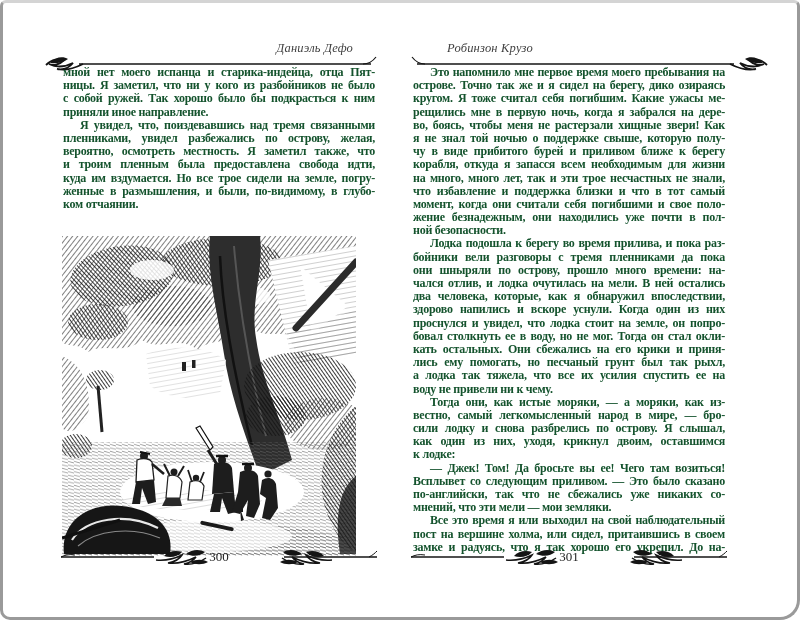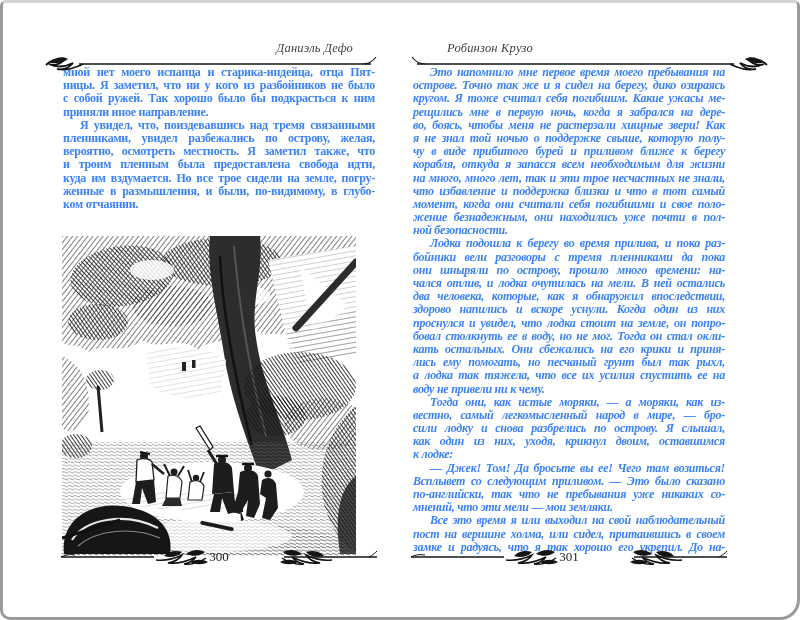--- a/index.html
+++ b/index.html
@@ -22,27 +22,27 @@
     font-style:italic;font-size:12.5px;letter-spacing:.2px;color:#404040;
   }
   .rh-left{left:63px;width:290px;text-align:right;}
   .rh-right{left:447px;}
   .head-rule{position:absolute;top:55px;height:16px;}
   .hr-left{left:45px;}
   .hr-right{left:410px;}
   
   .text-col{position:absolute;top:66px;width:312px;}
   .col-left{left:63px;}
-  .col-right{left:413px;font-style:italic;}
+  .col-right{left:413px;}
   .line{
     height:13.2px;line-height:13.2px;
     font-size:12px;font-weight:700;letter-spacing:-0.25px;
     white-space:nowrap;
     text-align:justify;text-align-last:justify;
-    color:#3b82f6;
+    color:#14532d;
   }
   .line.ind{text-indent:17px;}
   .line.endl{text-align-last:left;}
   
   .illus{position:absolute;left:62px;top:236px;width:294px;height:320px;}
   
   .page-footer{position:absolute;top:546px;height:22px;width:320px;}
   .pf-left{left:59px;}
   .pf-right{left:409px;}
   .page-footer svg{display:block;}
@@ -253,21 +253,21 @@
       <div class="para">
         <div class="line ind">Тогда они, как истые моряки, — а моряки, как из-</div>
         <div class="line">вестно, самый легкомысленный народ в мире, — бро-</div>
         <div class="line">сили лодку и снова разбрелись по острову. Я слышал,</div>
         <div class="line">как один из них, уходя, крикнул двоим, оставшимся</div>
         <div class="line endl">к лодке:</div>
       </div>
       <div class="para">
         <div class="line ind">— Джек! Том! Да бросьте вы ее! Чего там возиться!</div>
         <div class="line">Всплывет со следующим приливом. — Это было сказано</div>
-        <div class="line">по-английски, так что не пребывания уже никаких со-</div>
+        <div class="line">по-английски, так что не сбежались уже никаких со-</div>
         <div class="line endl">мнений, что эти мели — мои земляки.</div>
       </div>
       <div class="para">
         <div class="line ind">Все это время я или выходил на свой наблюдательный</div>
         <div class="line">пост на вершине холма, или сидел, притаившись в своем</div>
         <div class="line">замке и радуясь, что я так хорошо его укрепил. До на-</div>
       </div>
     </div>
 
   <footer class="page-footer pf-right">

